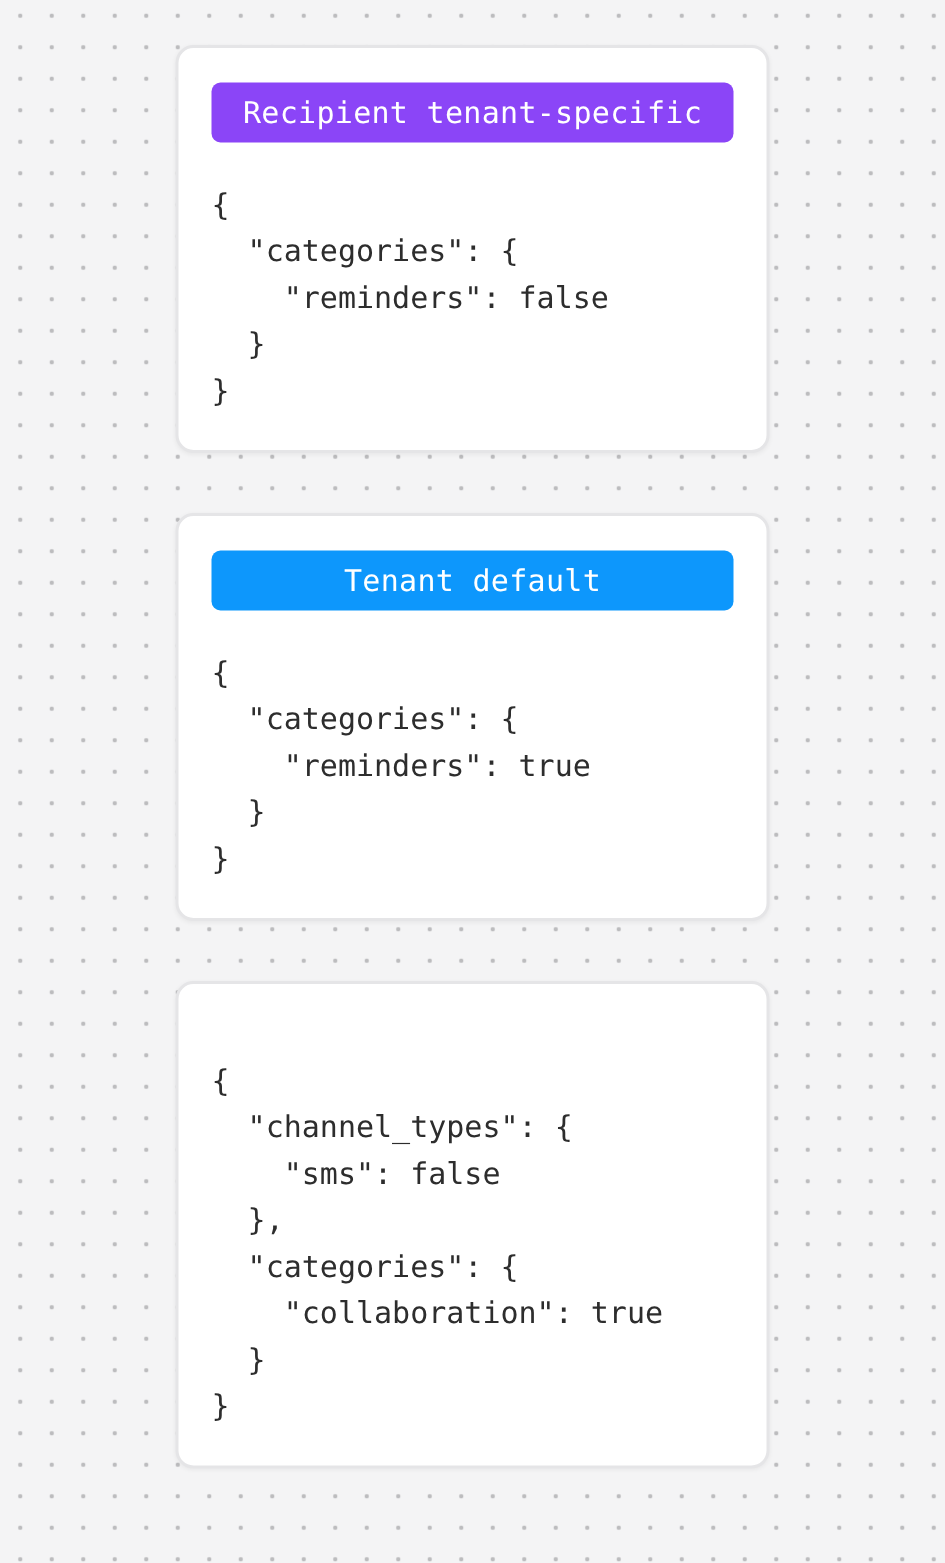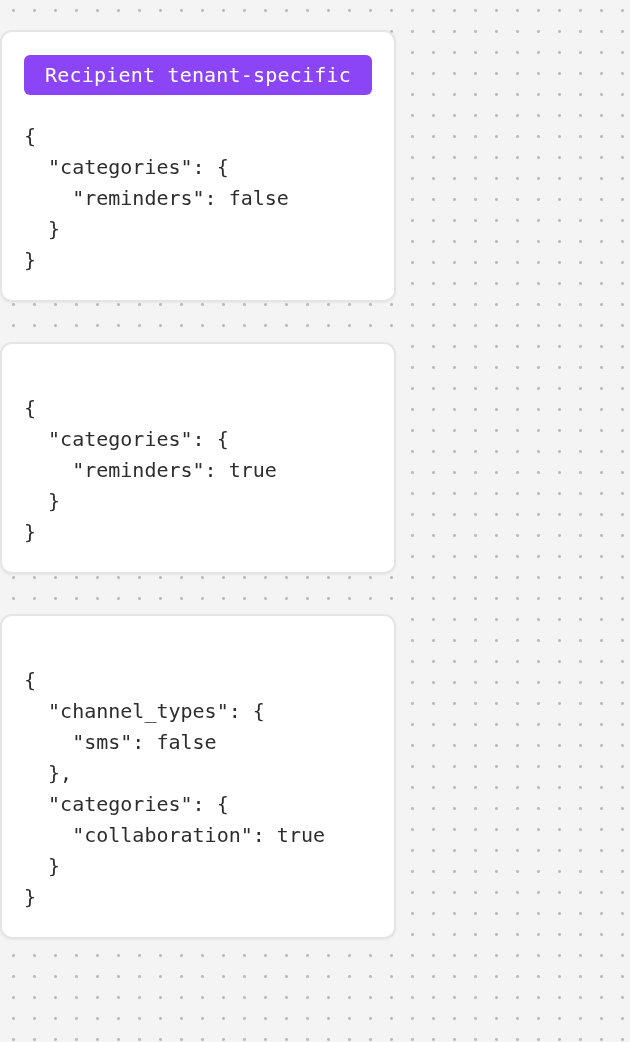--- a/index.html
+++ b/index.html
@@ -14,20 +14,21 @@
     background-image: radial-gradient(circle, #bcbcbe 1.2px, rgba(188,188,190,0) 1.7px);
     background-size: 21px 21px;
     background-position: 3px 0px;
     font-family: "DejaVu Sans Mono", "Liberation Mono", monospace;
   }
   .canvas {
     width: 630px;
     height: 1042px;
     display: flex;
     flex-direction: column;
+    align-items: center;
     gap: 40px;
     padding-top: 30px;
     box-sizing: border-box;
   }
   .card {
     width: 396px;
     box-sizing: border-box;
     background: #ffffff;
     border: 2px solid #e5e5e7;
     border-radius: 12px;
@@ -67,20 +68,21 @@
     <div class="code">
       <div class="code-line">{</div>
       <div class="code-line">  "categories": {</div>
       <div class="code-line">    "reminders": false</div>
       <div class="code-line">  }</div>
       <div class="code-line">}</div>
     </div>
   </div>
 
   <div class="card">
+    <div class="badge" style="background-color: rgb(13, 151, 252);">Tenant default</div>
     <div class="code">
       <div class="code-line">{</div>
       <div class="code-line">  "categories": {</div>
       <div class="code-line">    "reminders": true</div>
       <div class="code-line">  }</div>
       <div class="code-line">}</div>
     </div>
   </div>
 
   <div class="card">

